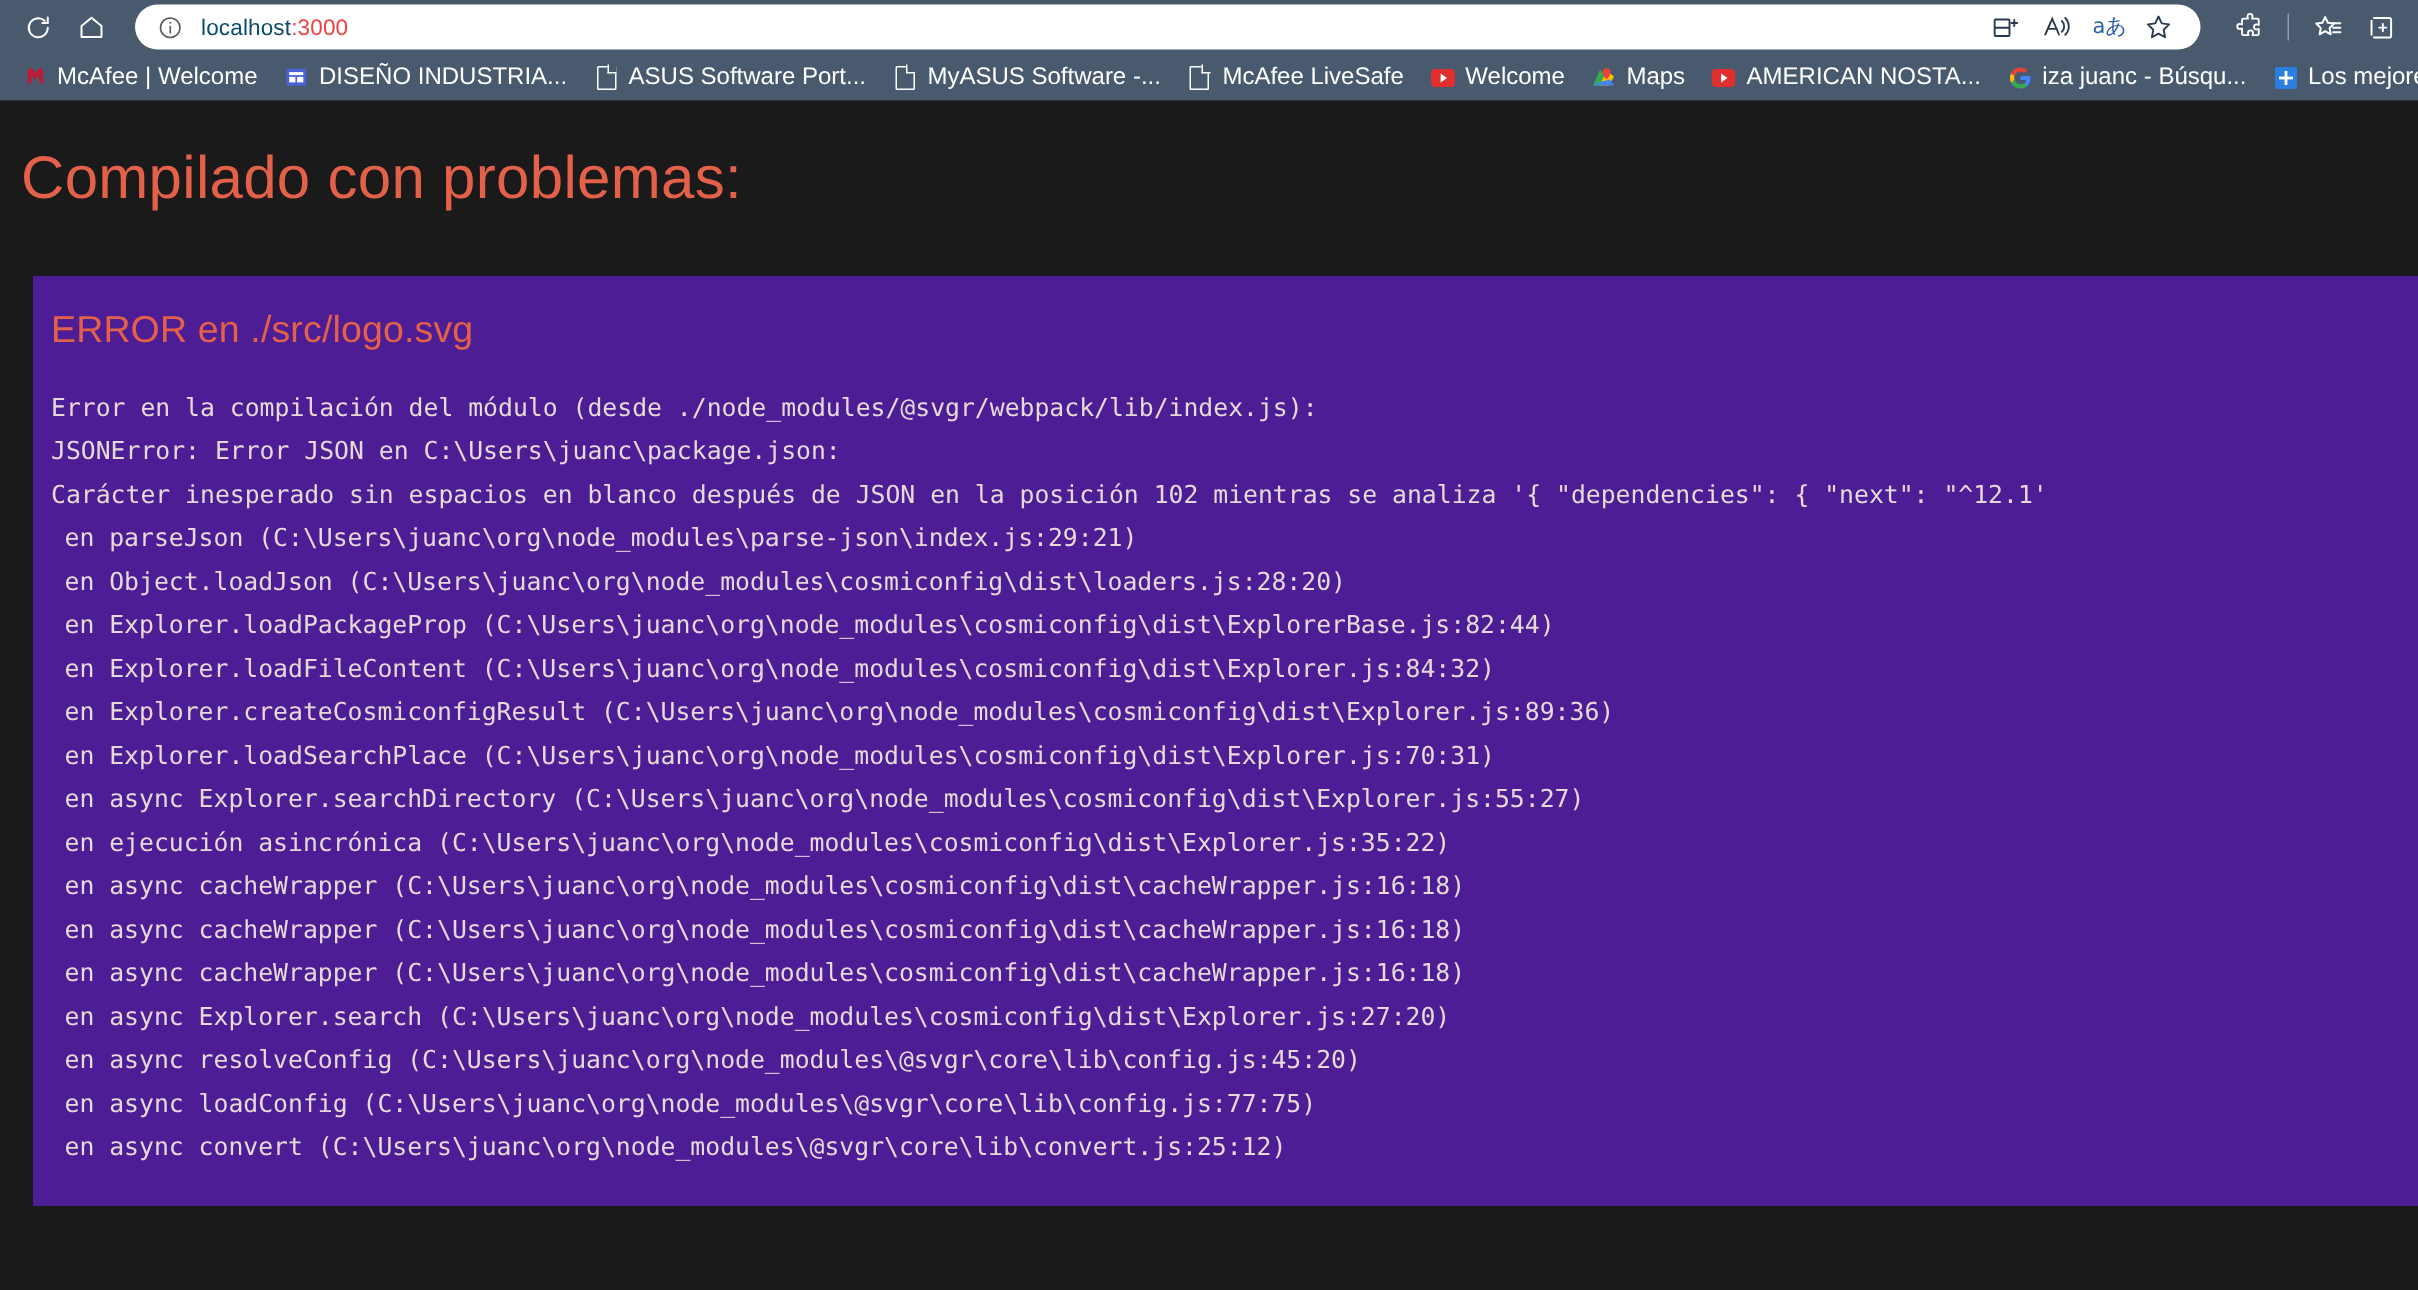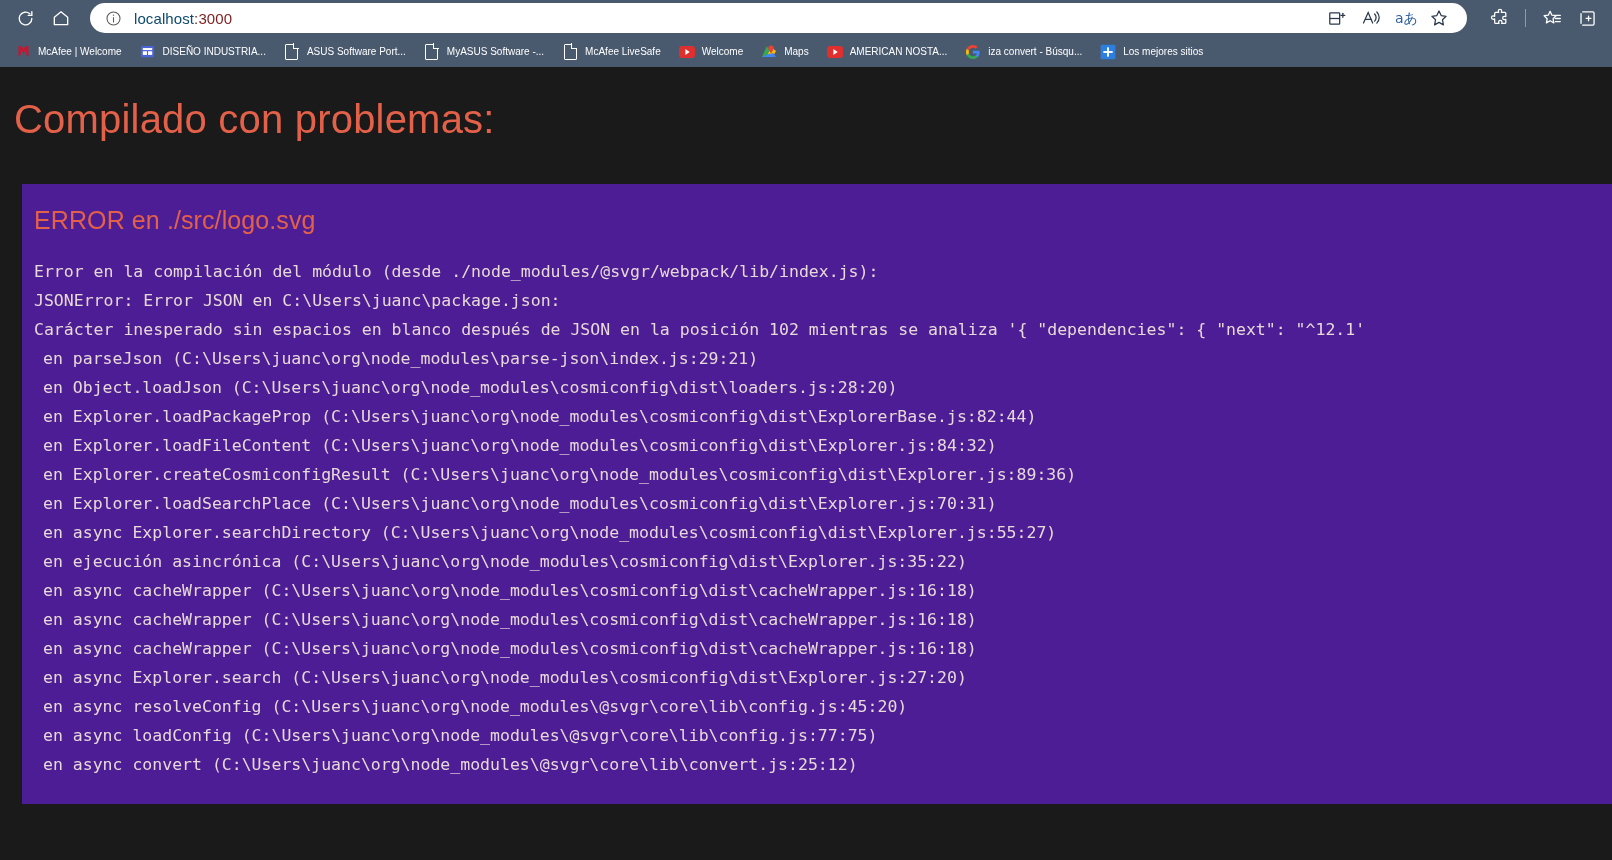--- a/index.html
+++ b/index.html
@@ -58,21 +58,21 @@
   .omnibox-url {
     flex: 1 1 auto;
     font-size: 15px;
     color: #1a1a1a;
     white-space: nowrap;
     overflow: hidden;
     padding-left: 10px;
     letter-spacing: 0.1px;
   }
   .omnibox-url .host { color: #0c4a6e; }
-  .omnibox-url .port { color: #7f1d1d; }
+  .omnibox-url .port { color: #ef4444; }
 
   .omnibox-actions {
     display: flex;
     align-items: center;
     gap: 2px;
     flex: 0 0 auto;
   }
   .ob-icon {
     width: 32px; height: 26px;
     display: flex; align-items: center; justify-content: flex-start;
@@ -113,21 +113,21 @@
 
   .bookmark {
     display: flex;
     align-items: center;
     gap: 7px;
     padding: 3px 9px;
     border-radius: 4px;
     flex: 0 0 auto;
   }
   .bm-label {
-    font-size: 10px;
+    font-size: 16px;
     color: #ffffff;
     white-space: nowrap;
     text-align: right;
   }
   .bm-icon {
     width: 16px; height: 16px;
     display: flex; align-items: center; justify-content: center;
     flex: 0 0 auto;
   }
   .bm-icon svg { display: block; }
@@ -356,21 +356,21 @@
 
     <div class="bookmark">
       <span class="bm-icon">
         <svg width="16" height="16" viewBox="0 0 24 24">
           <path d="M22 12.2c0-.8-.07-1.4-.2-2.1H12v4h5.7c-.12 1-.77 2.5-2.2 3.5l3.4 2.6c2-1.85 3.1-4.6 3.1-8z" fill="#4285f4"></path>
           <path d="M12 22.5c2.85 0 5.25-.95 7-2.55l-3.4-2.6c-.9.63-2.1 1.07-3.6 1.07-2.75 0-5.1-1.8-5.93-4.3l-3.5 2.7C4.3 20.2 7.85 22.5 12 22.5z" fill="#34a853"></path>
           <path d="M6.07 14.12A6.3 6.3 0 0 1 5.73 12c0-.74.13-1.46.33-2.12l-3.5-2.72A10.5 10.5 0 0 0 1.5 12c0 1.7.4 3.3 1.06 4.82z" fill="#fbbc05"></path>
           <path d="M12 5.57c1.95 0 3.26.84 4 1.55l2.93-2.86C17.24 2.6 14.85 1.5 12 1.5 7.85 1.5 4.3 3.8 2.56 7.16l3.5 2.72C6.9 7.38 9.25 5.57 12 5.57z" fill="#ea4335"></path>
         </svg>
       </span>
-      <span class="bm-label">iza convert - Búsqu...</span>
+      <span class="bm-label">iza juanc - Búsqu...</span>
     </div>
 
     <div class="bookmark">
       <span class="bm-icon">
         <svg width="16" height="16" viewBox="0 0 24 24">
           <rect x="1" y="1" width="22" height="22" rx="2" fill="#2a7fe0"></rect>
           <rect x="10.6" y="5" width="2.8" height="14" fill="#ffffff"></rect>
           <rect x="5" y="10.6" width="14" height="2.8" fill="#ffffff"></rect>
         </svg>
       </span>

